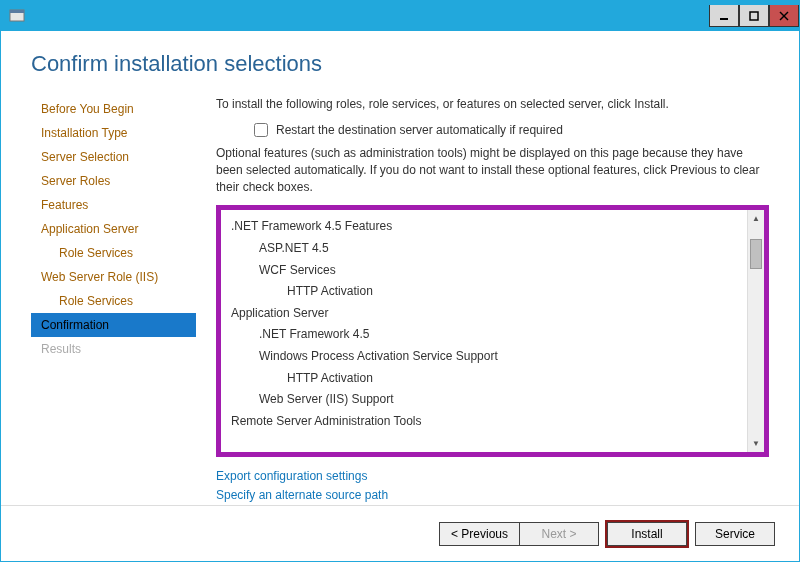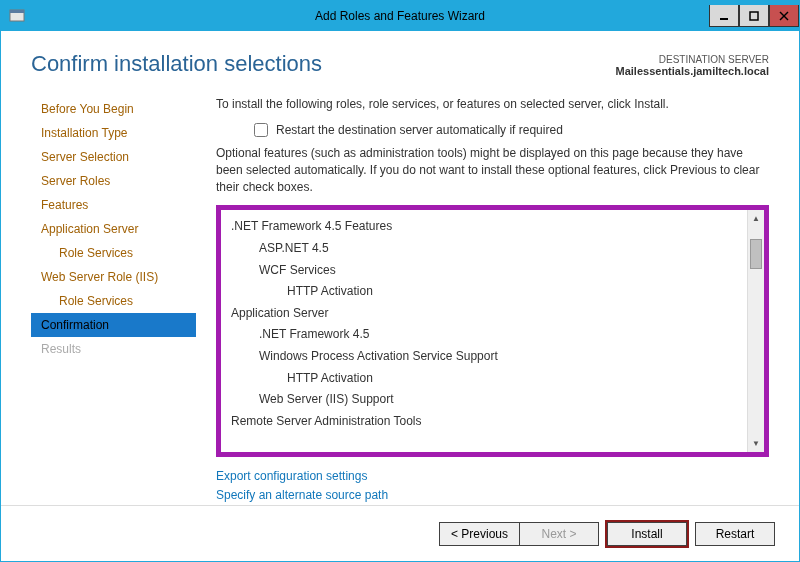--- a/index.html
+++ b/index.html
@@ -195,21 +195,20 @@
 <body>
 
 <div class="window">
   <div class="titlebar">
     <span class="titlebar-icon">
       <svg viewBox="0 0 16 16" width="16" height="16">
           <rect x="1" y="2" width="14" height="11" fill="#e6e6e6" stroke="#777"></rect>
           <rect x="1" y="2" width="14" height="3" fill="#5a7aa0"></rect>
         </svg>
     </span>
-    <span class="titlebar-title">Add Roles and Features Wizard</span>
     <div class="window-controls">
       <div class="win-ctrl min">
         <svg width="10" height="10">
             <line x1="1" y1="8" x2="9" y2="8" stroke="#000" stroke-width="2"></line>
           </svg>
       </div>
       <div class="win-ctrl max">
         <svg width="10" height="10">
             <rect x="1" y="1" width="8" height="8" fill="none" stroke="#000" stroke-width="1.5"></rect>
           </svg>
@@ -219,24 +218,20 @@
             <line x1="1" y1="1" x2="9" y2="9" stroke="#000" stroke-width="1.5"></line>
             <line x1="9" y1="1" x2="1" y2="9" stroke="#000" stroke-width="1.5"></line>
           </svg>
       </div>
     </div>
   </div>
 
   <div class="content">
     <div class="header-row">
       <div class="page-title">Confirm installation selections</div>
-      <div class="dest-server">
-        <div class="label">DESTINATION SERVER</div>
-        <div class="name">Mailessentials.jamiltech.local</div>
-      </div>
     </div>
 
     <div class="body-row">
       <div class="nav" id="nav">
           <div class="nav-item">Before You Begin</div>
           <div class="nav-item">Installation Type</div>
           <div class="nav-item">Server Selection</div>
           <div class="nav-item">Server Roles</div>
           <div class="nav-item">Features</div>
           <div class="nav-item">Application Server</div>
@@ -285,16 +280,16 @@
         </div>
       </div>
     </div>
 
     <div class="footer">
       <div class="pair">
         <button class="btn">&lt; Previous</button>
         <button class="btn" disabled="">Next &gt;</button>
       </div>
       <button class="btn highlighted">Install</button>
-      <button class="btn">Restart</button>
+      <button class="btn">Service</button>
     </div>
   </div>
 </div>
 
 </body></html>

